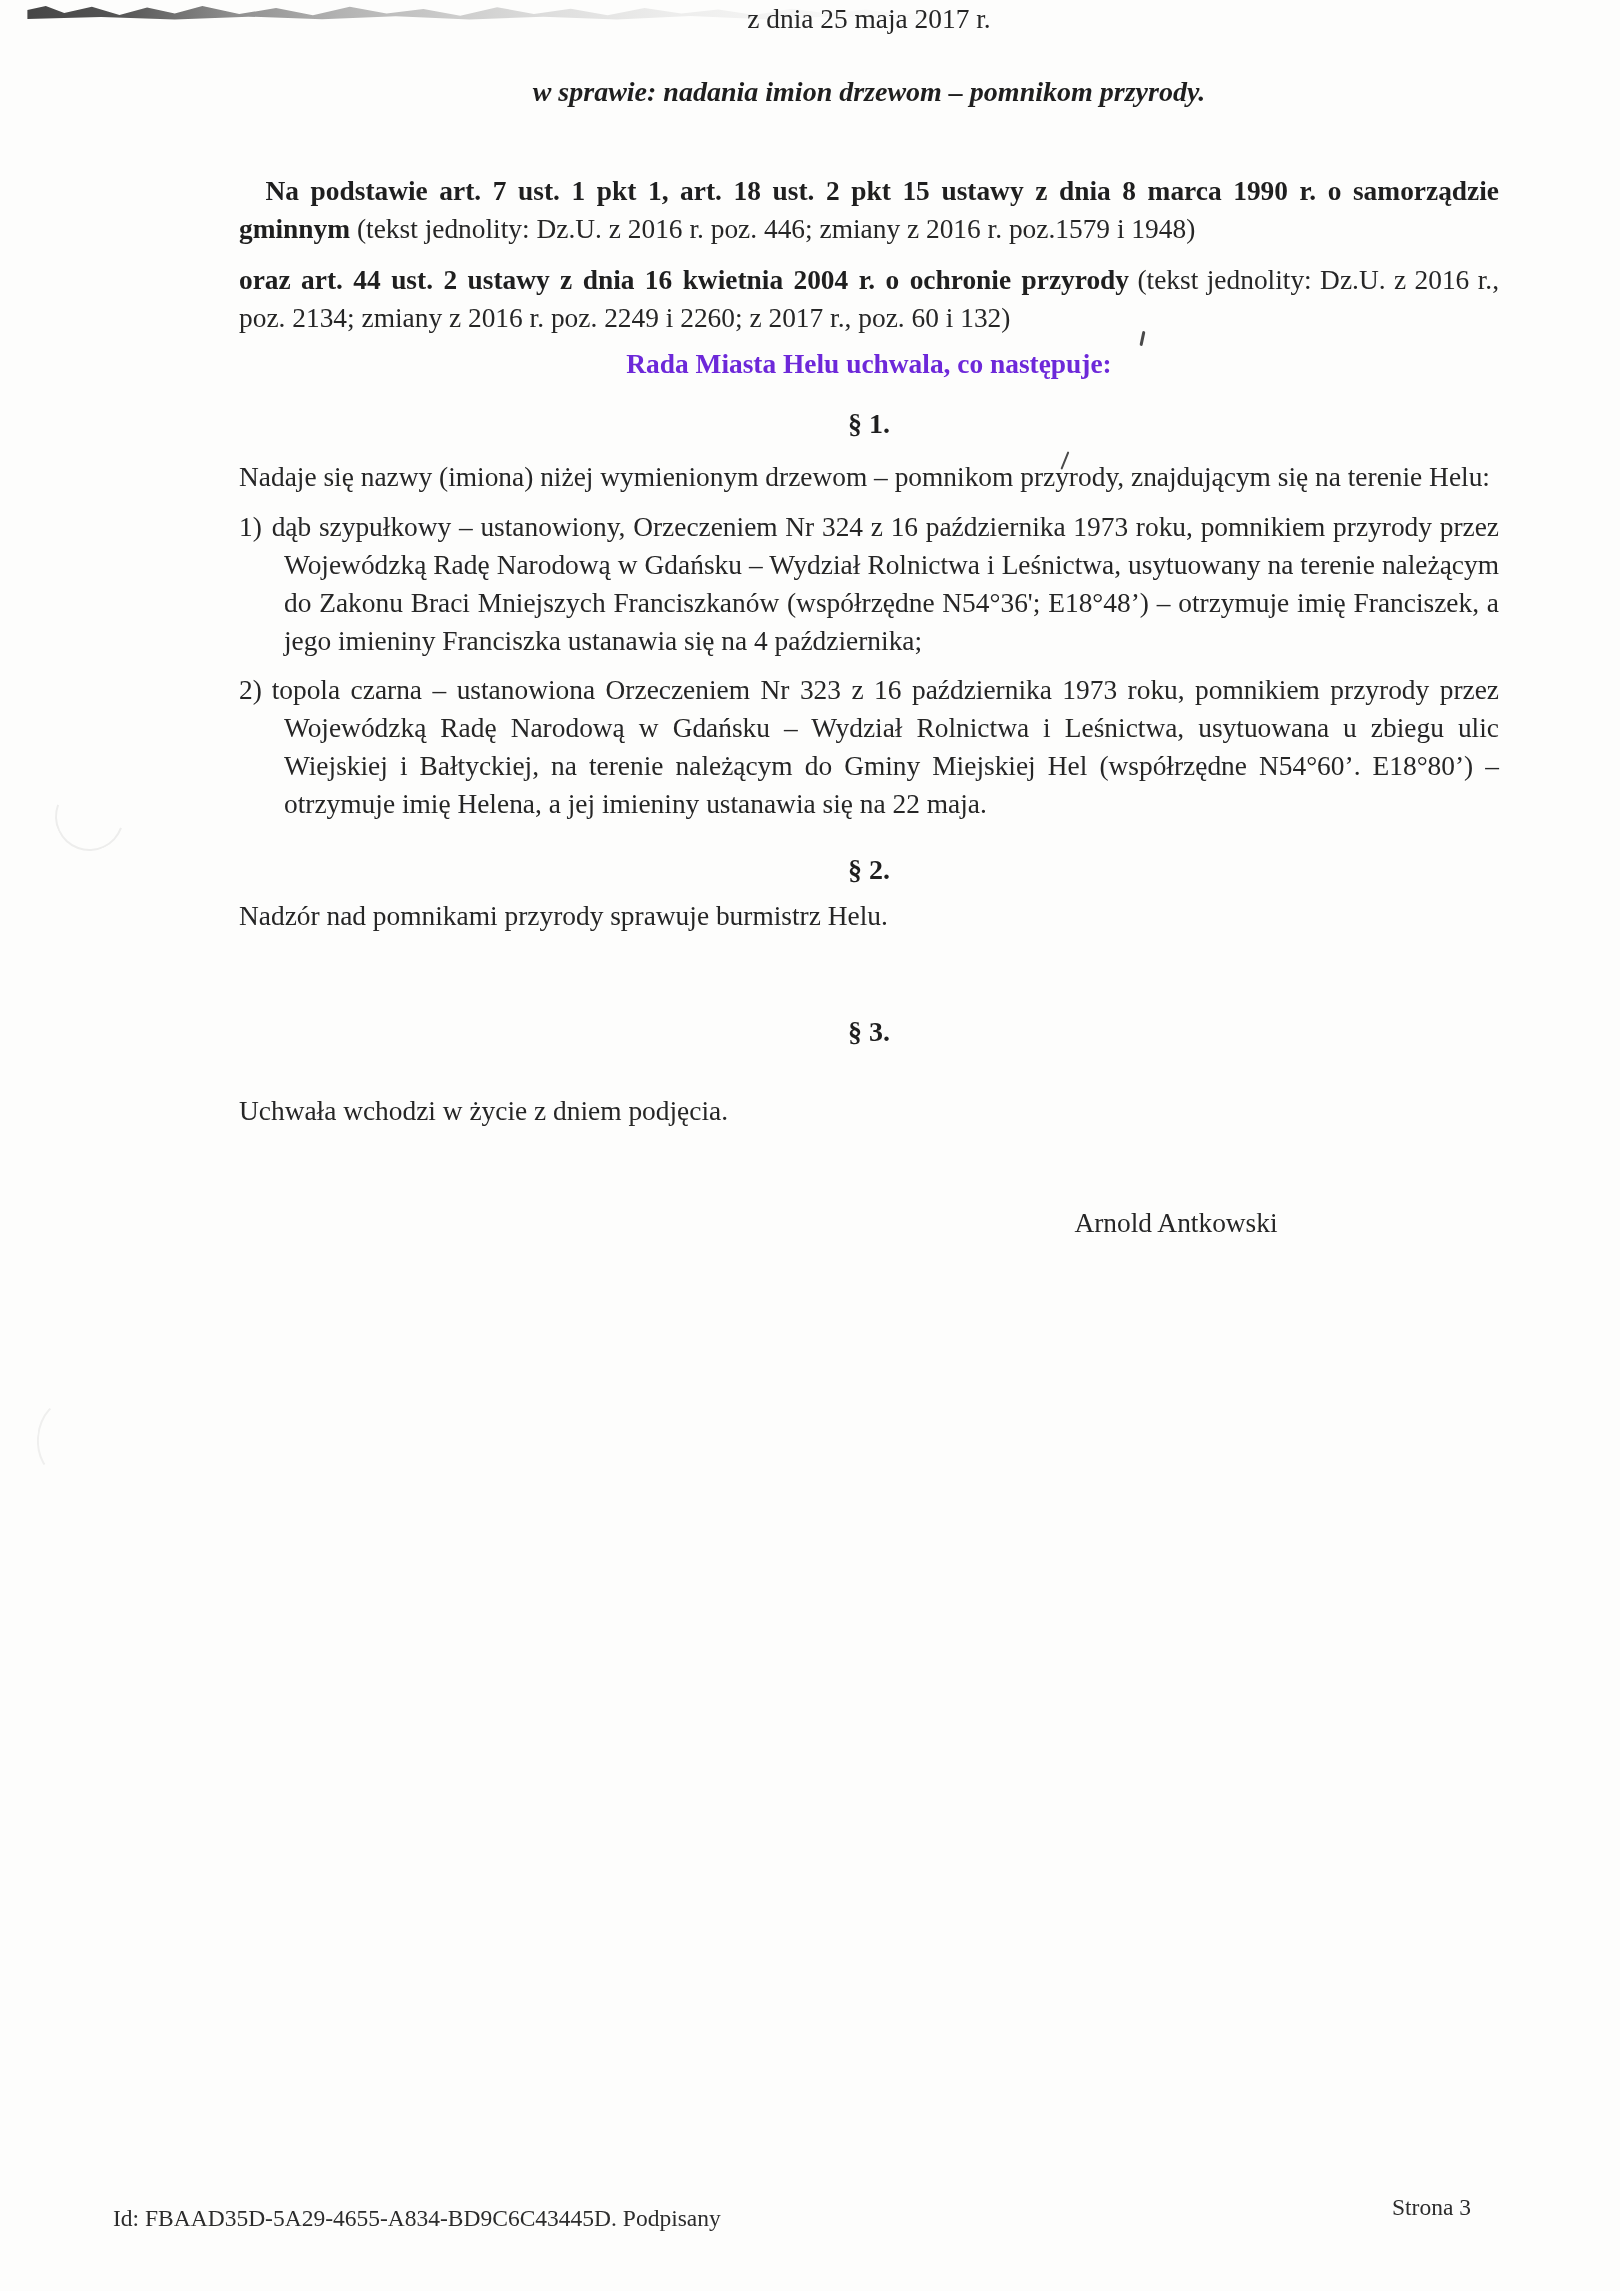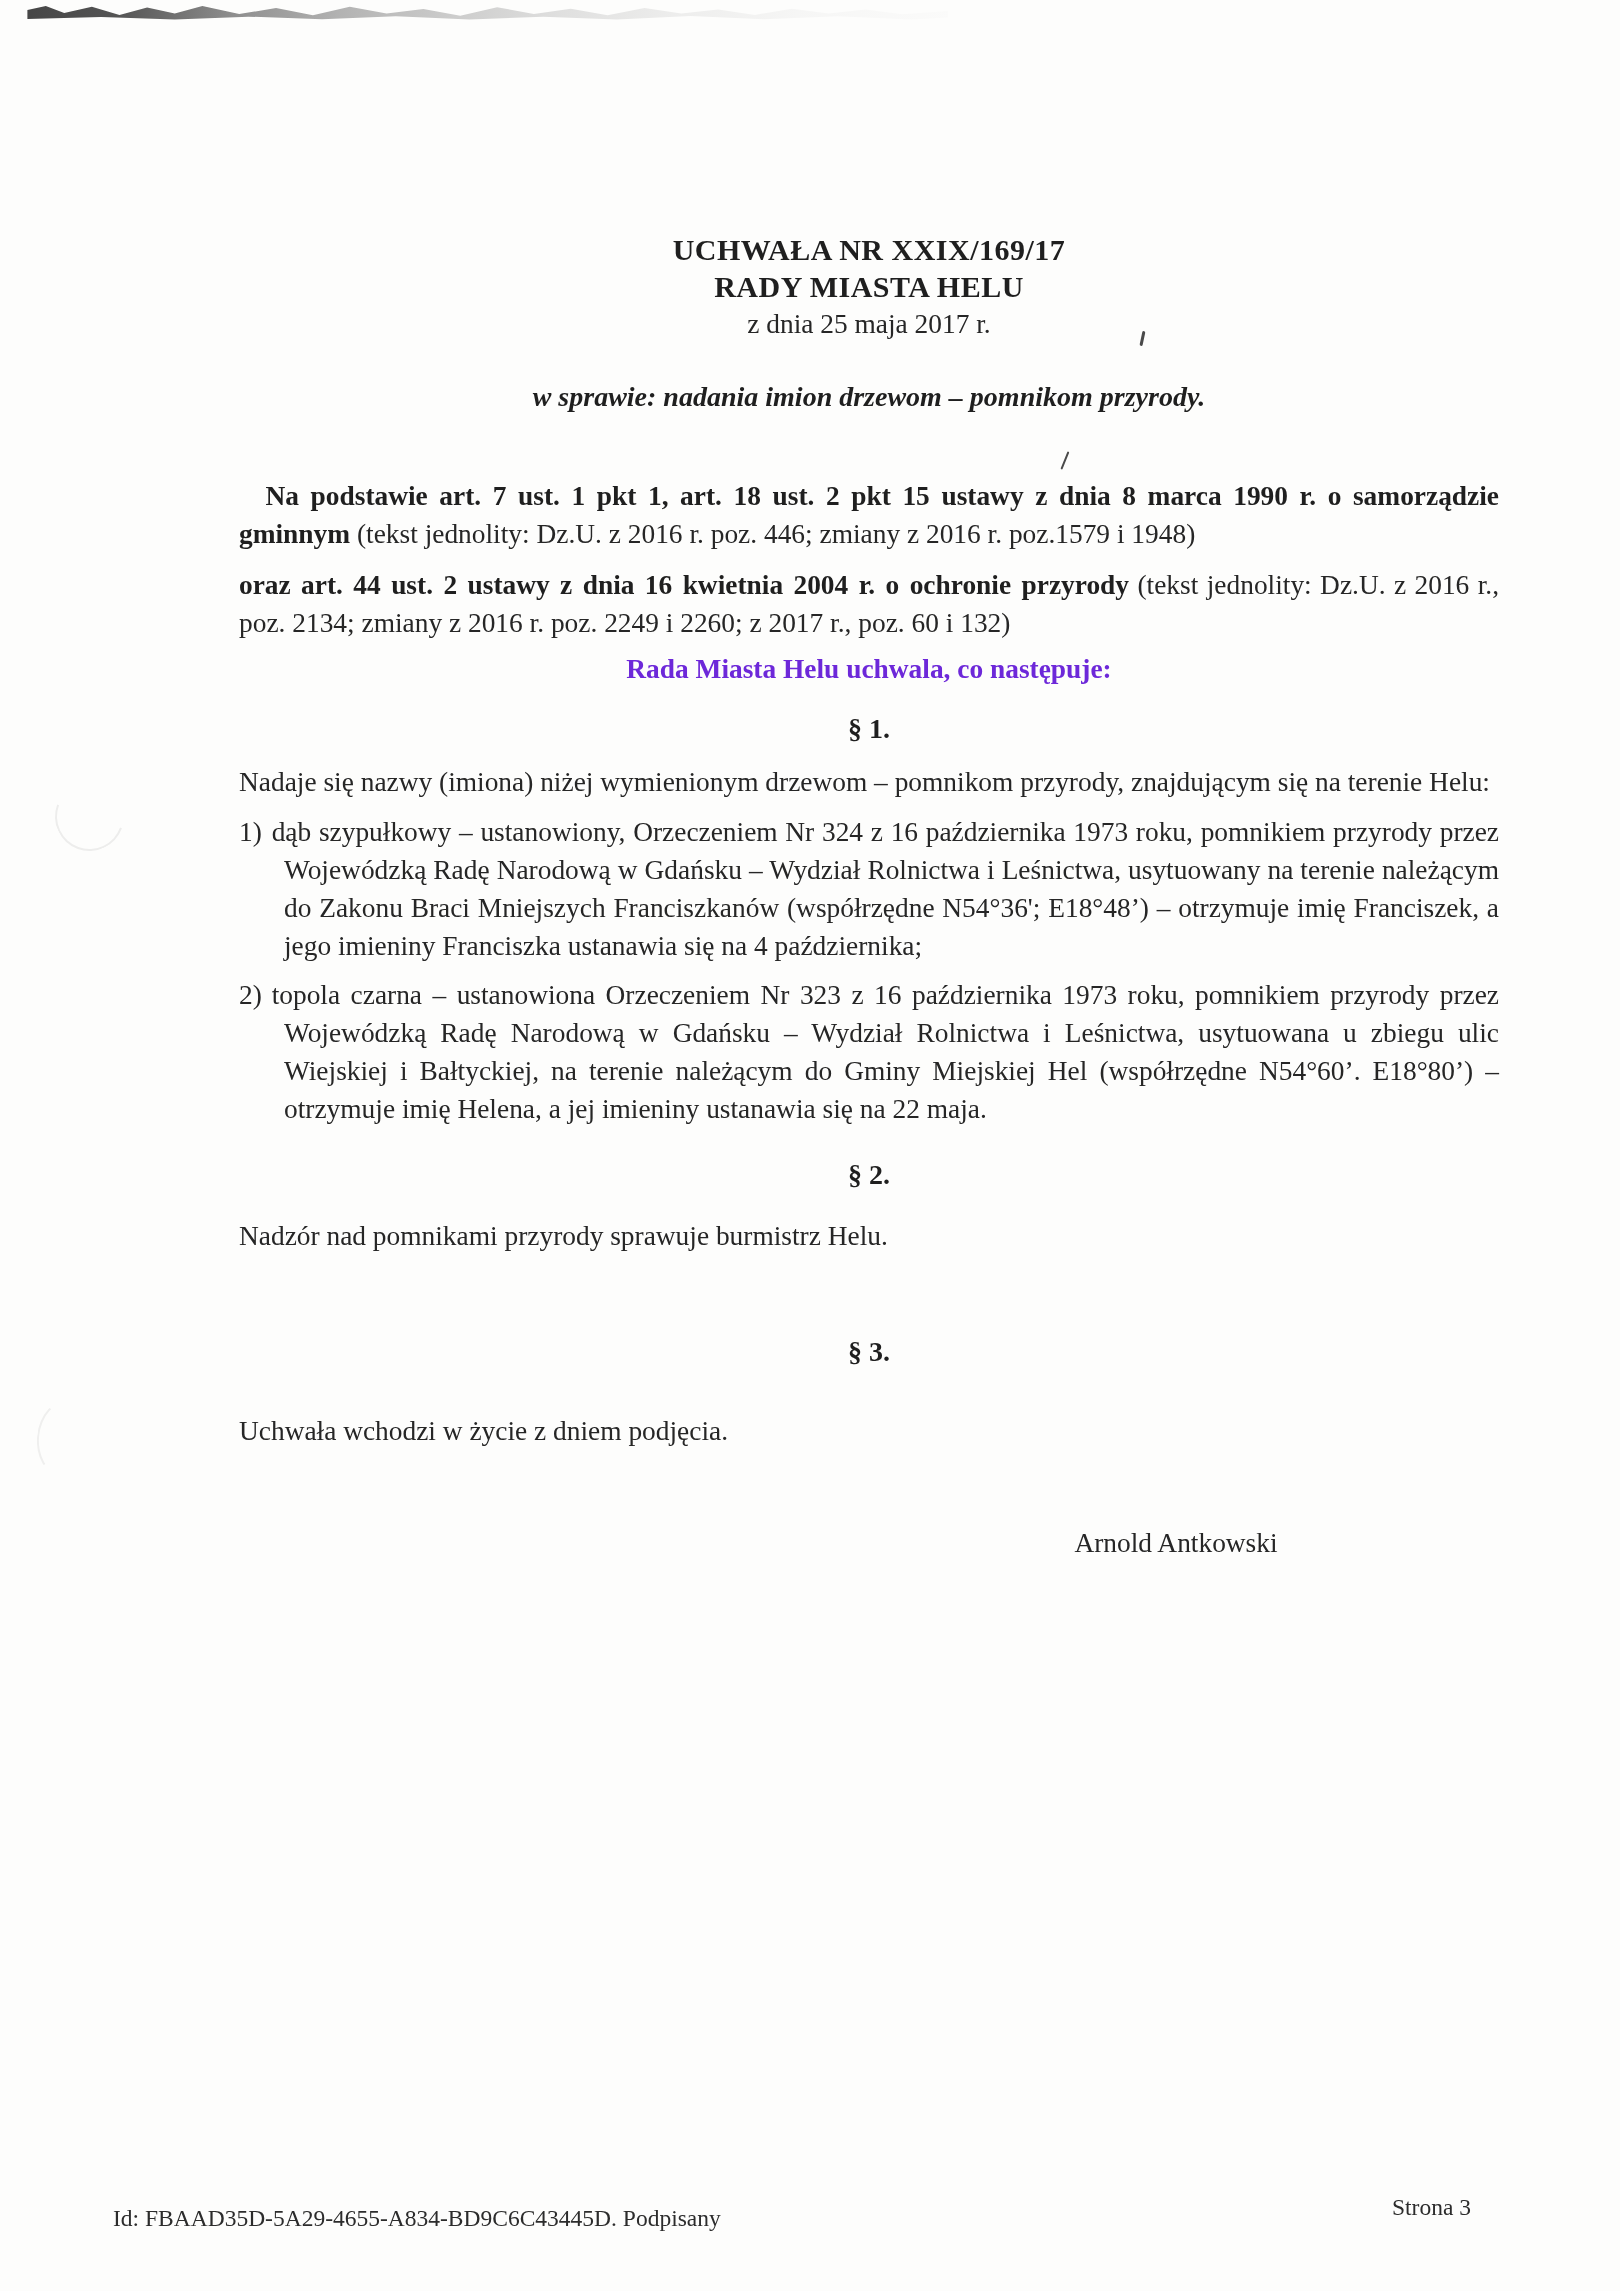--- a/index.html
+++ b/index.html
@@ -80,21 +80,21 @@
   .legal-1 { margin-top: 61px; text-indent: 26.5px; }
   .legal-2 { margin-top: 12.7px; }
   .legal-1 .b, .legal-2 .b { word-spacing: 2px; color: #1f1f1f; }
   .enacting { margin-top: 8.8px; text-align: center; font-weight: bold; color: #6d28d9; }
   .section-no { text-align: center; font-weight: bold; font-size: 28px; color: #1f1f1f; }
   .s1-no { margin-top: 21.6px; }
   .s1-intro { margin-top: 14.7px; }
   .list-item { margin: 11.8px 0 0 0; text-align: justify; padding-left: 45px; text-indent: -45px; }
   .list-item .marker { padding-right: 9.8px; }
   .s2-no { margin-top: 27.4px; }
-  .s2-body { margin-top: 23px; text-align: left; }
+  .s2-body { margin-top: 8px; text-align: left; }
   .s3-no { margin-top: 78px; }
   .s3-body { margin-top: 41px; text-align: left; }
   .sig { margin-top: 45px; margin-left: 741px; width: 392px; text-align: center; }
   .sig-name { margin-top: 74px; }
   .footer {
     position: absolute;
     left: 113px; right: 149px; top: 2194px;
     display: flex;
     justify-content: space-between;
     font-size: 23.5px;
@@ -108,24 +108,20 @@
 <div class="page">
 
   <div class="scan-strip"></div>
   <div class="punch punch-1"></div>
   <div class="punch punch-2"></div>
   <div class="speck speck-1"></div>
   <div class="speck speck-2"></div>
 
   <div class="content">
 
-    <div class="title-block">
-      <div>UCHWAŁA NR XXIX/169/17</div>
-      <div>RADY MIASTA HELU</div>
-    </div>
 
     <div class="date-line">z dnia 25 maja 2017 r.</div>
 
     <div class="subject-line">w sprawie: nadania imion drzewom – pomnikom przyrody.</div>
 
     <p class="para legal-1"><span class="b">Na podstawie art. 7 ust. 1 pkt 1, art. 18 ust. 2 pkt 15 ustawy z dnia 8 marca 1990 r. o samorządzie gminnym</span><span> (tekst jednolity: Dz.U. z 2016 r. poz. 446; zmiany z 2016 r. poz.1579 i 1948)</span></p>
 
     <p class="para legal-2"><span class="b">oraz art. 44 ust. 2 ustawy z dnia 16 kwietnia 2004 r. o ochronie przyrody</span><span> (tekst jednolity: Dz.U. z 2016 r., poz. 2134; zmiany z 2016 r. poz. 2249 i 2260; z 2017 r., poz. 60 i 132)</span></p>
 
     <div class="enacting">Rada Miasta Helu uchwala, co następuje:</div>

